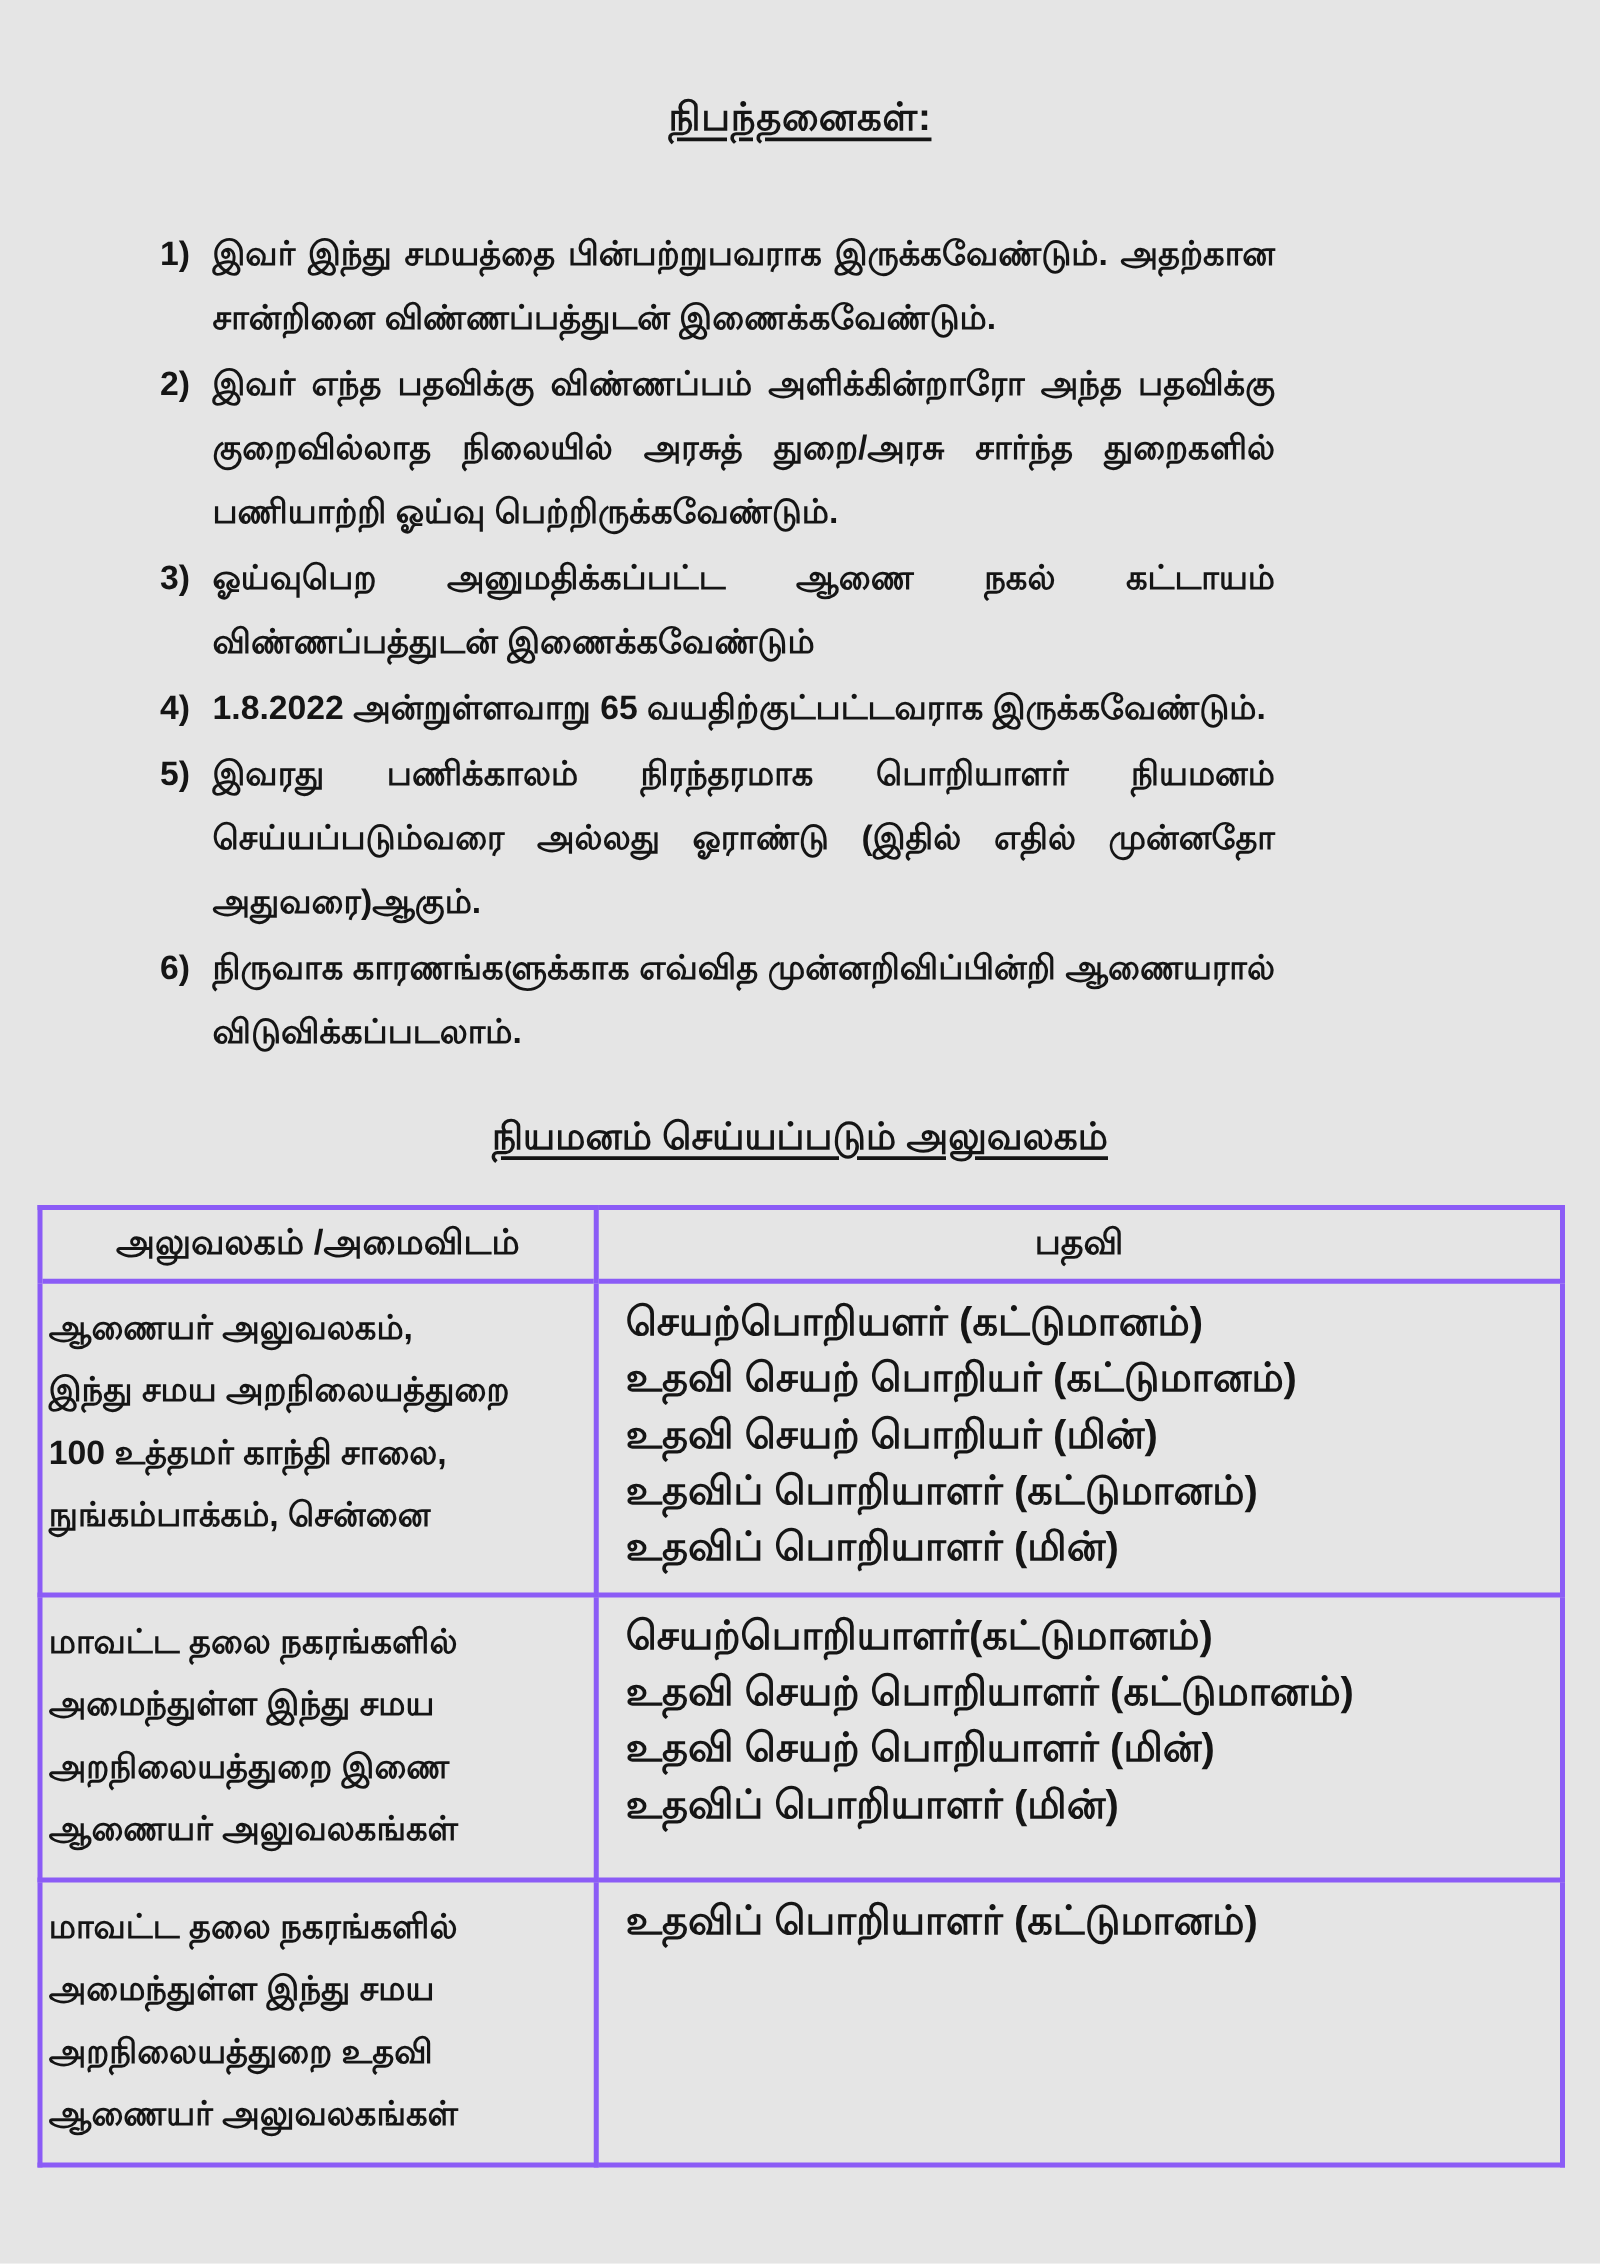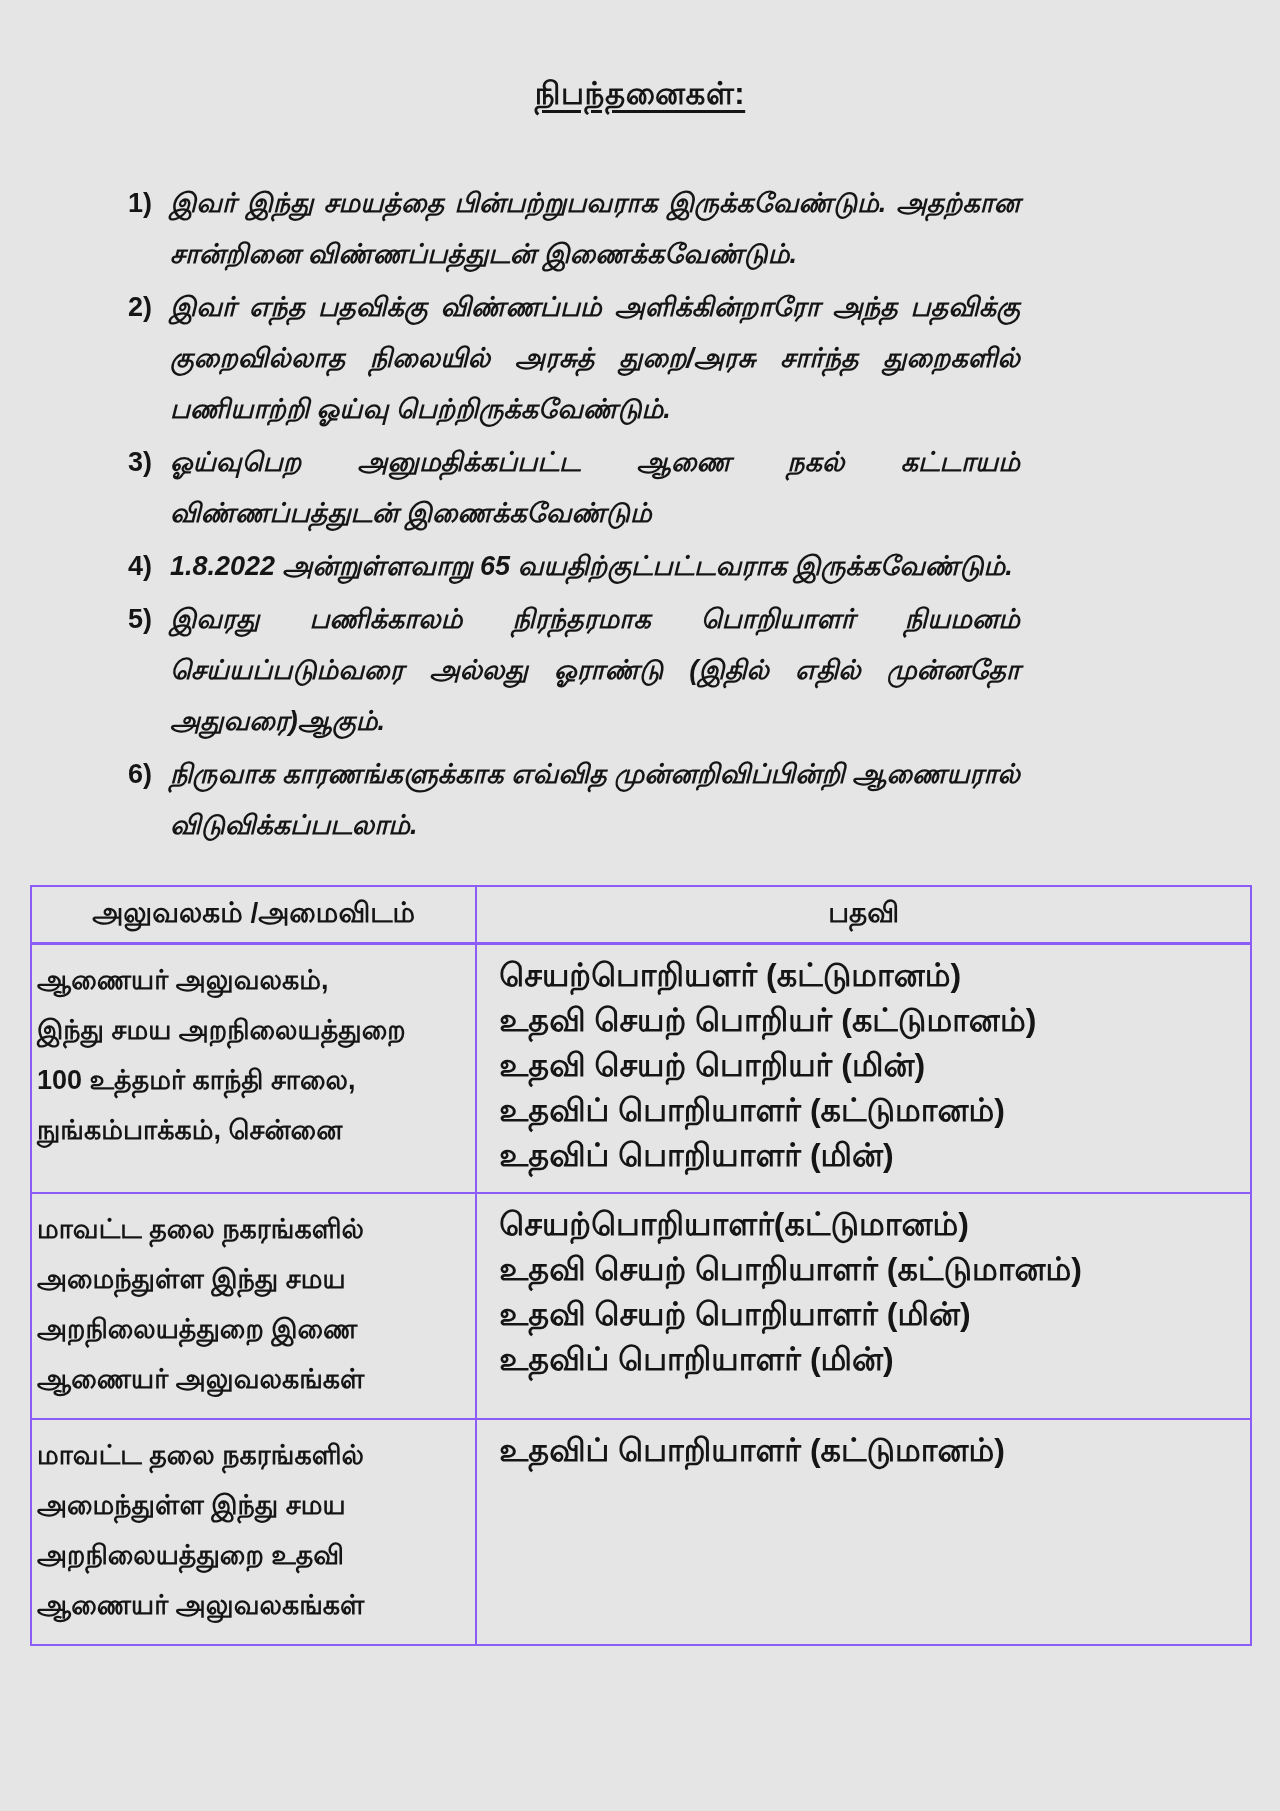--- a/index.html
+++ b/index.html
@@ -38,42 +38,41 @@
     margin-bottom: 2px;
   }
   .cond-num {
     flex: none;
     width: 42px;
   }
   .cond-text {
     flex: 1;
     text-align: justify;
     text-align-last: left;
-    font-style: italic;
   }
   .section-heading {
     margin-top: 42px;
     text-align: center;
     font-size: 30px;
     font-weight: bold;
   }
   .section-heading span {
     text-decoration: underline;
     text-decoration-thickness: 3px;
     text-underline-offset: 6px;
   }
   table.appointment {
     width: 1222px;
     margin: 34px auto 0 30px;
     border-collapse: collapse;
     table-layout: fixed;
   }
   table.appointment th,
   table.appointment td {
-    border: 2px solid #8b5cf6;
+    border: 4px solid #8b5cf6;
     vertical-align: top;
   }
   table.appointment th {
     font-size: 28px;
     font-weight: bold;
     text-align: center;
     padding: 10px 6px;
     border-bottom-width: 3px;
   }
   col.office-col { width: 36.5%; }
@@ -121,20 +120,23 @@
     <div class="cond-item">
       <span class="cond-num">5)</span>
       <div class="cond-text">இவரது பணிக்காலம் நிரந்தரமாக பொறியாளர் நியமனம் செய்யப்படும்வரை அல்லது ஓராண்டு (இதில் எதில் முன்னதோ அதுவரை)ஆகும்.</div>
     </div>
     <div class="cond-item">
       <span class="cond-num">6)</span>
       <div class="cond-text">நிருவாக காரணங்களுக்காக எவ்வித முன்னறிவிப்பின்றி ஆணையரால் விடுவிக்கப்படலாம்.</div>
     </div>
   </div>
 
+  <div class="section-heading">
+    <span>நியமனம் செய்யப்படும் அலுவலகம்</span>
+  </div>
 
   <table class="appointment">
     <colgroup>
       <col class="office-col">
       <col class="post-col">
     </colgroup>
     <thead>
       <tr>
         <th>அலுவலகம் /அமைவிடம்</th>
         <th>பதவி</th>

